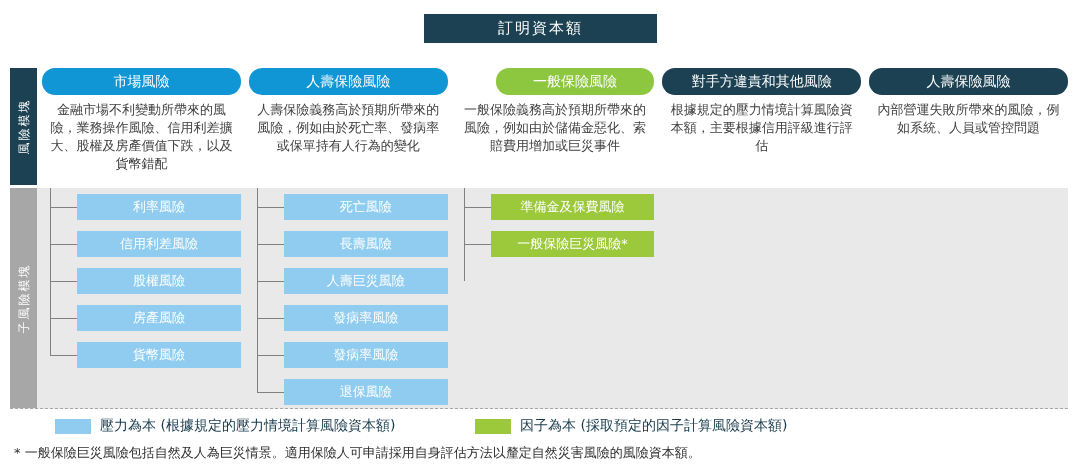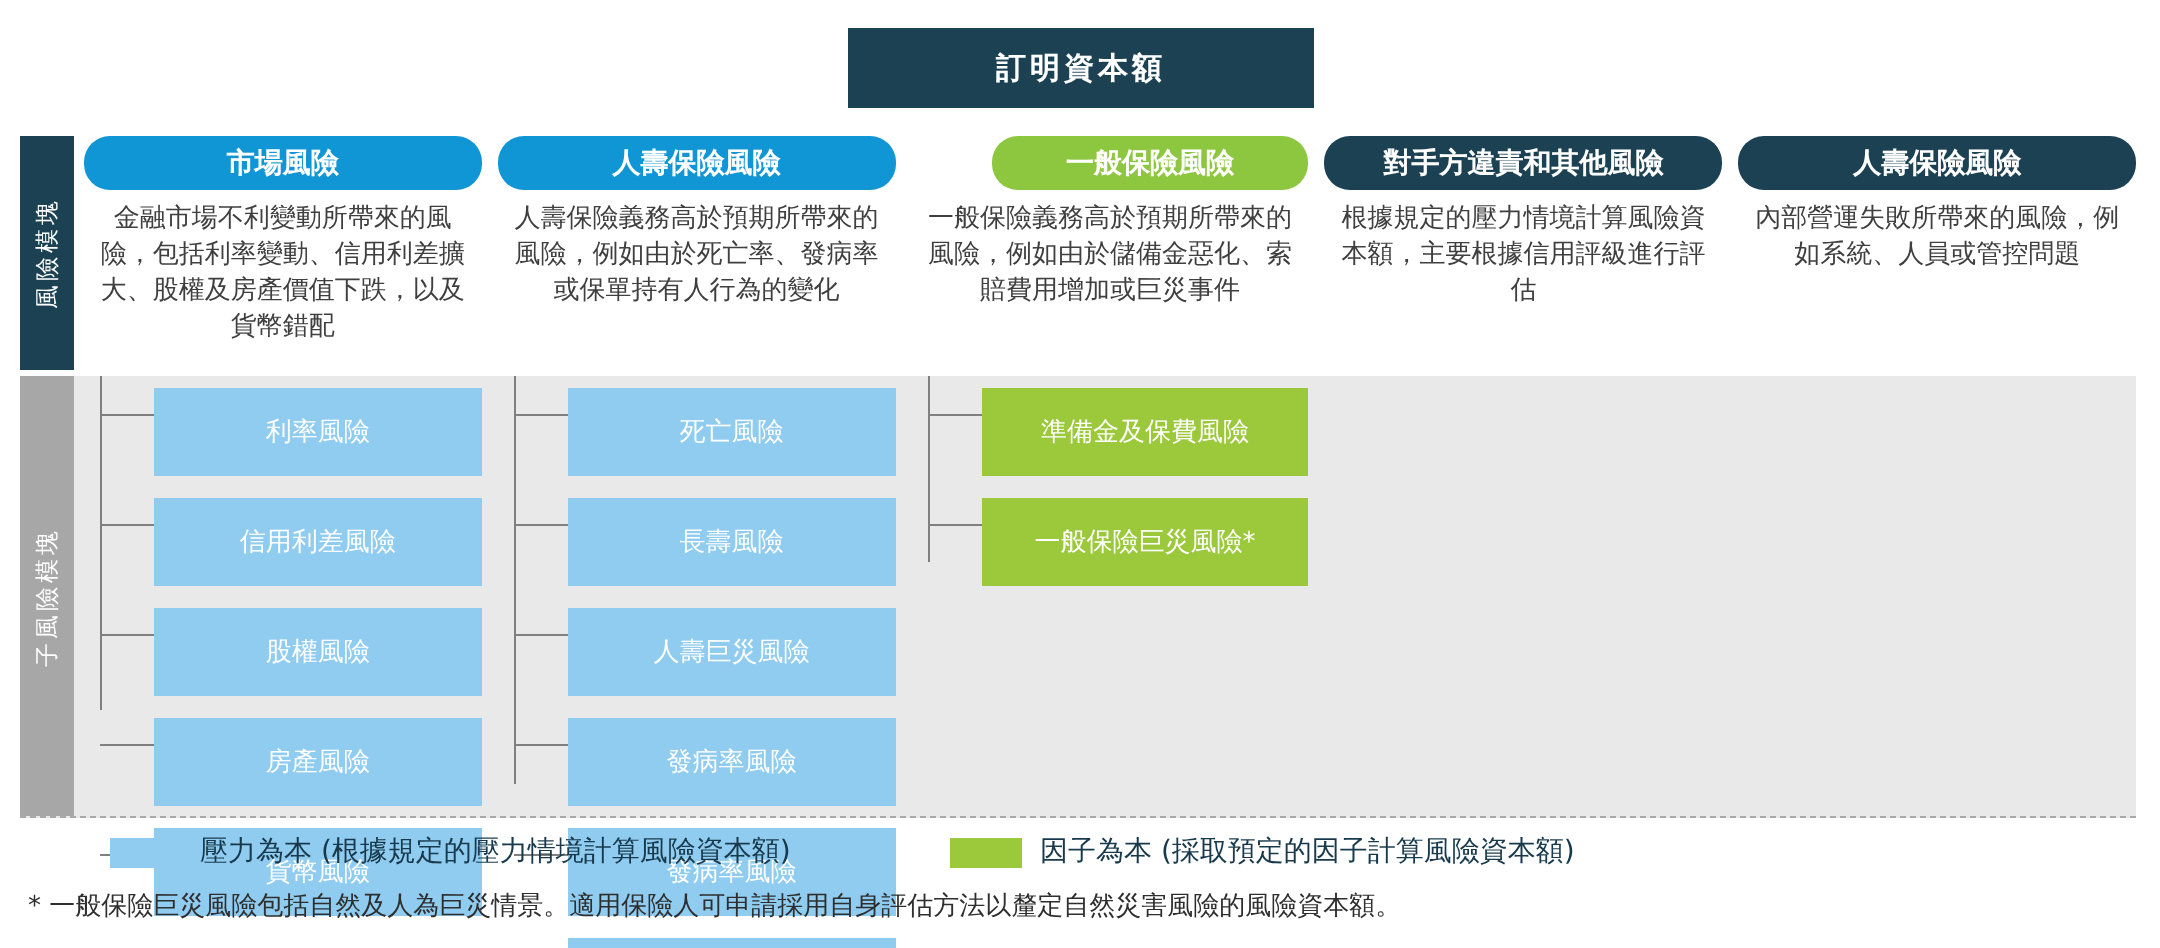--- a/index.html
+++ b/index.html
@@ -12,60 +12,60 @@
     --panel_gray:#e9e9e9;
     --line:#808080;
     --desc_text:#3f3f3f;
     --legend_text:#17394b;
   }
   *{box-sizing:border-box;margin:0;padding:0;}
   body{background:#ffffff;font-family:"DejaVu Sans","Liberation Sans",sans-serif;}
   .page{position:relative;width:1080px;height:474px;background:#ffffff;overflow:hidden;}
 
   .title-box{
-    position:absolute;left:424px;top:14px;width:233px;height:40px;
-    background:var(--navy);color:#fff;font-size:15px;font-weight:bold;
+    position:absolute;left:424px;top:14px;width:233px;height:29px;
+    background:var(--navy);color:#fff;font-size:15px;font-weight:normal;
     display:flex;align-items:center;justify-content:center;letter-spacing:2px;
   }
 
   .top-section{position:absolute;left:10px;top:68px;width:1058px;height:117px;display:flex;}
   .sub-section{
     position:absolute;left:10px;top:188px;width:1058px;height:221px;display:flex;
     background:var(--panel_gray);border-bottom:1px dashed #a9a9a9;
   }
 
   .side-label{width:27px;flex:0 0 27px;display:flex;align-items:center;justify-content:center;color:#fff;}
   .side-label.navy{background:var(--navy);}
   .side-label.gray{background:var(--gray_side);}
   .vtext{transform:rotate(-90deg);white-space:nowrap;font-size:12px;letter-spacing:2px;}
 
   .cols{flex:1;display:flex;gap:8px;margin-left:5px;}
   .col{flex:1;display:flex;flex-direction:column;min-width:0;}
 
   .col-header{
-    height:27px;flex:0 0 27px;color:#fff;font-size:14px;font-weight:bold;
+    height:27px;flex:0 0 27px;color:#fff;font-size:14px;font-weight:normal;
     display:flex;align-items:center;justify-content:center;white-space:nowrap;border-radius:13px;
   }
   .col-header.blue{background:var(--blue);}
   .col-header.green{background:var(--green);margin-left:40px;}
   .col-header.dark{background:var(--navy);}
   .col-desc{
     flex:1;padding:6px 6px;font-size:13px;line-height:1.38;text-align:center;
     color:var(--desc_text);
   }
 
   .tree{position:relative;margin-left:8px;padding:6px 0 0 27px;}
   .vline{position:absolute;left:0;top:0;width:1px;background:var(--line);}
   .vline.v5{height:167px;}
   .vline.v6{height:204px;}
   .vline.v3{height:93px;}
   .subrow{position:relative;margin-bottom:11px;}
   .subrow::before{content:"";position:absolute;left:-27px;top:13px;width:27px;height:1px;background:var(--line);}
   .subbox{
-    height:44px;display:flex;align-items:center;justify-content:center;
+    height:26px;display:flex;align-items:center;justify-content:center;
     color:#fff;font-size:13px;white-space:nowrap;
   }
   .subbox.blue-light{background:var(--light_blue);}
   .subbox.green-light{background:var(--light_green);}
 
   .legend{position:absolute;left:55px;top:417px;display:flex;align-items:center;}
   .legend-item{display:flex;align-items:center;gap:9px;font-size:14px;color:var(--legend_text);}
   .legend-item.first{width:420px;flex:0 0 420px;}
   .swatch{width:36px;height:15px;flex:0 0 36px;display:inline-block;}
   .swatch.blue-light{background:var(--light_blue);}
@@ -80,21 +80,21 @@
 
   <div class="title-box">訂明資本額</div>
 
   <div class="top-section">
     <div class="side-label navy">
       <span class="vtext">風險模塊</span>
     </div>
     <div class="cols">
       <div class="col">
         <div class="col-header blue">市場風險</div>
-        <div class="col-desc">金融市場不利變動所帶來的風險，包括利率變動、信用利差擴大、股權及房產價值下跌，以及貨幣錯配</div>
+        <div class="col-desc">金融市場不利變動所帶來的風險，業務操作風險、信用利差擴大、股權及房產價值下跌，以及貨幣錯配</div>
       </div>
       <div class="col">
         <div class="col-header blue">人壽保險風險</div>
         <div class="col-desc">人壽保險義務高於預期所帶來的風險，例如由於死亡率、發病率或保單持有人行為的變化</div>
       </div>
       <div class="col">
         <div class="col-header green">一般保險風險</div>
         <div class="col-desc">一般保險義務高於預期所帶來的風險，例如由於儲備金惡化、索賠費用增加或巨災事件</div>
       </div>
       <div class="col">

